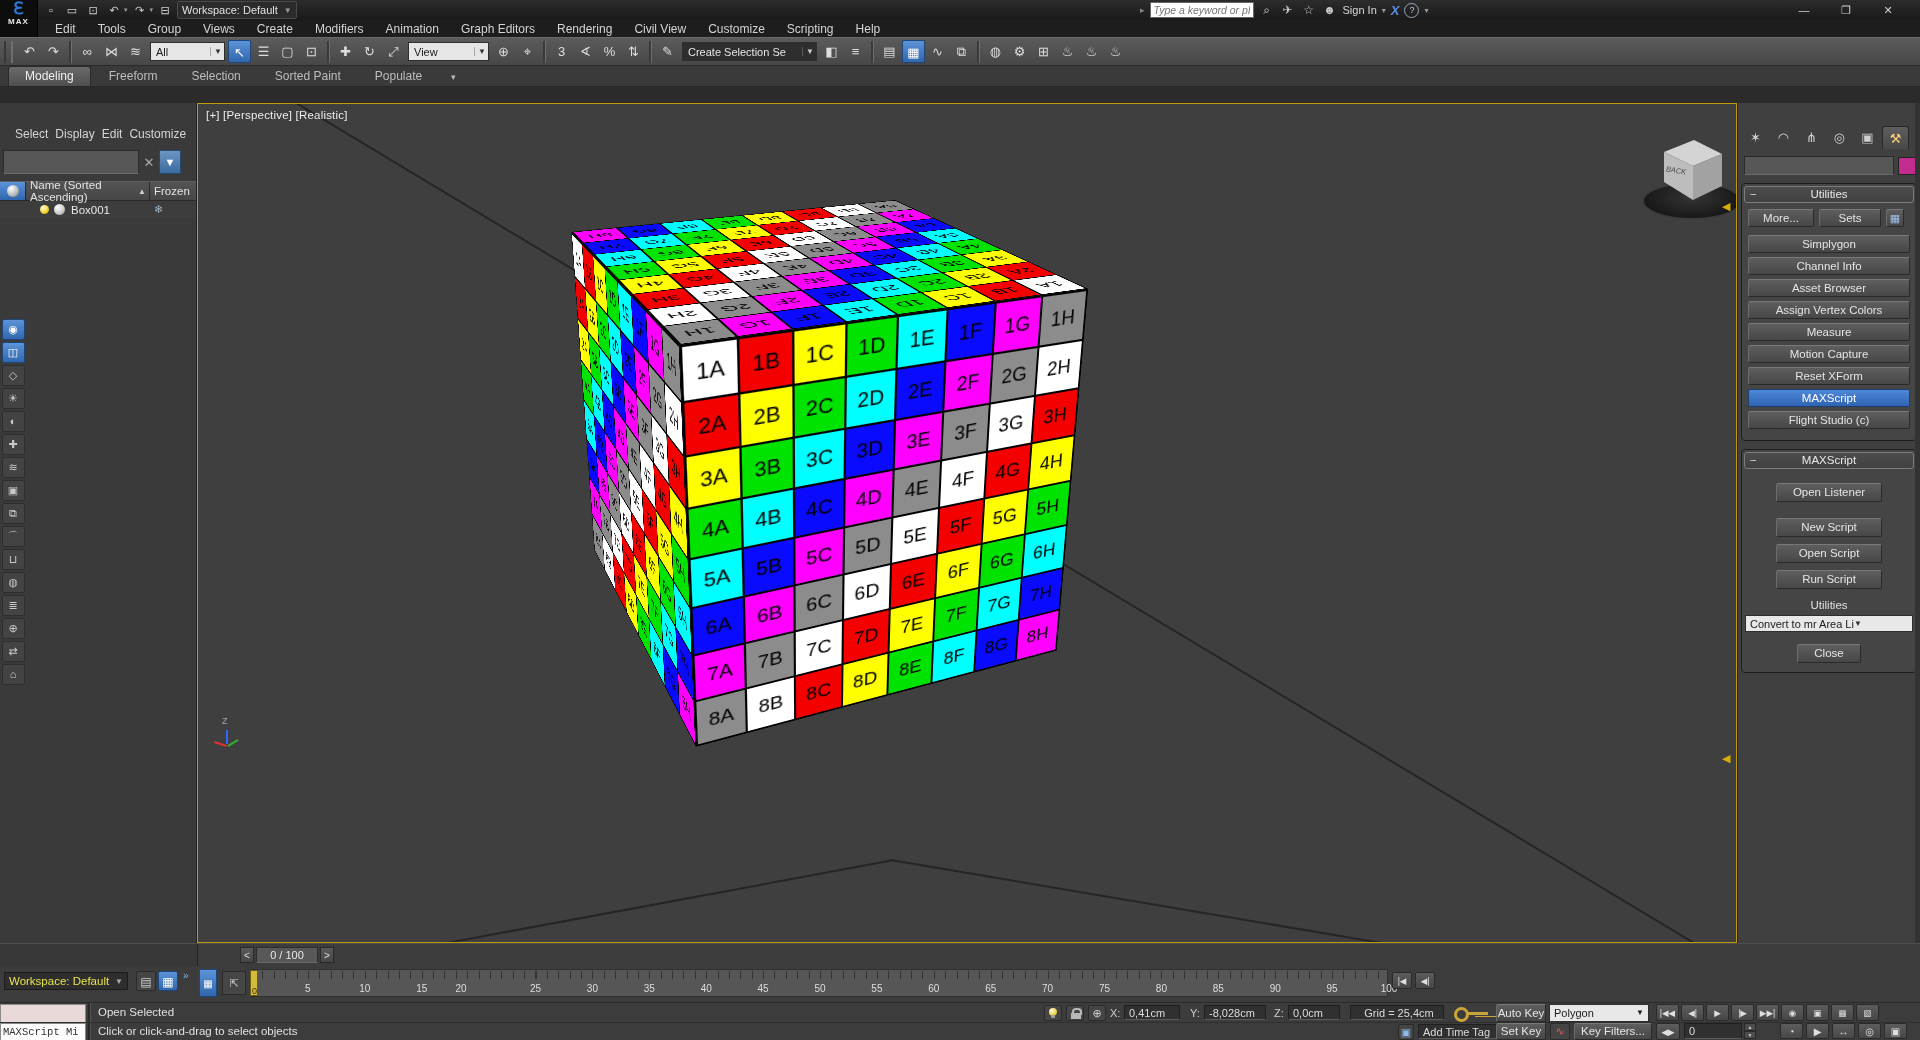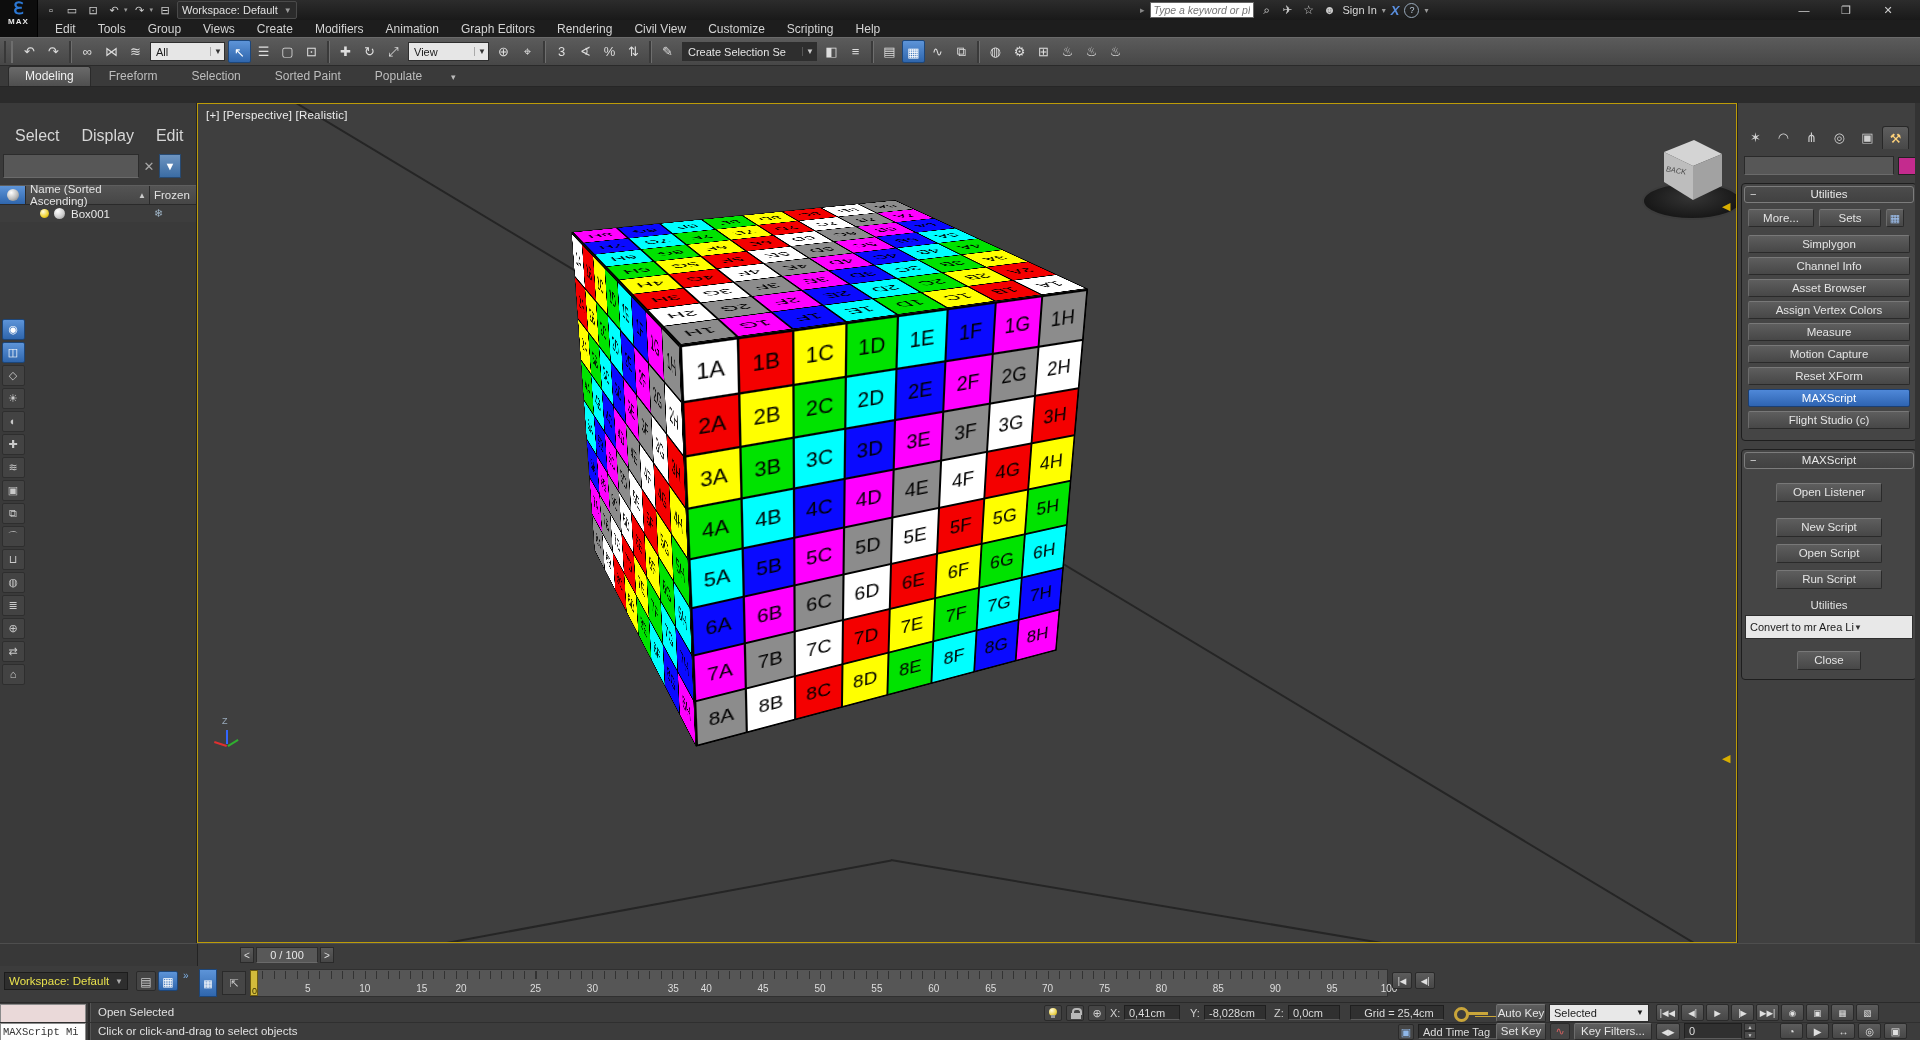--- a/index.html
+++ b/index.html
@@ -43,21 +43,21 @@
   #ribbon{left:0;top:66px;width:1920px;height:21px;background:#3a3a3a;border-bottom:1px solid #262626;
      display:flex;align-items:flex-end;padding-left:8px;gap:2px;box-sizing:border-box}
   .rtab{font-size:12px;color:#bdbdbd;padding:2px 16px 3px}
   .rtab.active{background:linear-gradient(#6a6a6a,#4f4f4f);color:#f0f0f0;border-radius:3px 3px 0 0;border:1px solid #2a2a2a;border-bottom:none}
   .rtab-caret{width:26px;text-align:center;font-size:9px;color:#bbb;padding-bottom:4px}
   #ribbon-strip{left:0;top:87px;width:1920px;height:16px;background:#2c2c2c;border-bottom:1px solid #1c1c1c;box-sizing:border-box}
   #strip-chip{margin-left:8px;display:inline-block;font-size:11px;color:#d2d2d2;background:#3c3c3c;
      border:1px solid #1f1f1f;border-bottom:none;padding:1px 10px 2px}
   
   #lpanel{left:0;top:103px;width:197px;height:840px;background:#3a3a3a;border-right:1px solid #232323;box-sizing:border-box}
-  #lp-menus{display:flex;gap:22px;padding:24px 0 0 15px;font-size:16px;color:#d6d6d6}
+  #lp-menus{display:flex;gap:7px;padding:24px 0 0 15px;font-size:12px;color:#d6d6d6}
   #lp-search{margin:9px 3px 0 3px;display:flex;align-items:center;gap:2px}
   #lp-search .field{width:134px;height:22px;background:#575757;border:1px solid #2c2c2c;border-bottom-color:#6a6a6a}
   #lp-search .clear{color:#a8a8a8;font-size:13px;width:16px;text-align:center}
   #lp-search .filter{width:20px;height:22px;background:linear-gradient(#6d94c0,#3b6ca3);border:1px solid #274a72;
       color:#fff;font-size:11px;text-align:center;line-height:22px}
   #lp-header{margin-top:7px;height:18px;background:linear-gradient(#545454,#464646);border-top:1px solid #5e5e5e;
       border-bottom:1px solid #2a2a2a;display:flex;align-items:center;font-size:11.5px;color:#e2e2e2}
   #lp-header .iconcol{width:25px;height:18px;background:linear-gradient(#5d94d8,#2f66ad);border-right:1px solid #2a2a2a;
       display:flex;align-items:center;justify-content:center}
   .spheredot{width:12px;height:12px;border-radius:50%;background:radial-gradient(circle at 35% 30%,#fff,#bdbdbd 55%,#6f6f6f)}
@@ -120,21 +120,21 @@
   .b3{background:linear-gradient(#5e5e5e,#474747);border:1px solid #2a2a2a;border-top-color:#787878;border-left-color:#6c6c6c;
      border-radius:2px;color:#e4e4e4;font-size:11.5px;text-align:center;box-sizing:border-box}
   .b3.blue{background:linear-gradient(#4f88d8,#2e64b2);border-color:#1b3f73;color:#fff}
   #util-row{display:flex;gap:5px;margin:6px 5px 8px 6px}
   #util-row .more{width:66px;height:18px;line-height:16px}
   #util-row .sets{width:62px;height:18px;line-height:16px}
   #util-row .seticon{width:18px;height:18px;line-height:16px;color:#9ec0ef;font-size:11px}
   .util-btn{display:block;width:162px;height:18px;line-height:16px;margin:0 auto 4px}
   .ms-btn{display:block;width:106px;height:19px;line-height:17px;margin:0 auto 7px}
   #ms-utillabel{text-align:center;font-size:11.5px;color:#e0e0e0;margin:10px 0 4px}
-  #ms-combo{margin:0 auto;width:168px;height:24px;background:#e8e8e8;border:1px solid #2e2e2e;color:#1a1a1a;font-size:11px;
+  #ms-combo{margin:0 auto;width:168px;height:17px;background:#e8e8e8;border:1px solid #2e2e2e;color:#1a1a1a;font-size:11px;
      display:flex;align-items:center;padding:0 2px 0 4px;box-sizing:border-box}
   #ms-combo .car{font-size:8px;color:#333}
   #ms-close{display:block;width:64px;height:19px;line-height:17px;margin:12px auto 2px}
   #rp-scroll{position:absolute;right:0;top:0;width:5px;height:840px;background:#333}
   
   #rowSlider{left:0;top:943px;width:1920px;height:23px;background:#3c3c3c;border-top:1px solid #4e4e4e}
   #rowSlider .lzone{position:absolute;left:0;top:0;width:197px;height:23px;background:#383838;border-right:1px solid #232323}
   .mini-btn{position:absolute;height:16px;background:linear-gradient(#5a5a5a,#464646);border:1px solid #2a2a2a;color:#ddd;
      font-size:10px;text-align:center;line-height:15px;box-sizing:border-box}
   #slider-field{position:absolute;left:256px;top:3px;width:62px;height:16px;background:#585858;border:1px solid #2c2c2c;
@@ -662,21 +662,21 @@
     <div id="range-btn">⇱</div>
     <div id="ruler">
       <div class="ticks"></div>
       <div id="ruler-nums">
           <span class="ruler-num" style="left: 44.9px;">5</span>
           <span class="ruler-num" style="left: 101.8px;">10</span>
           <span class="ruler-num" style="left: 158.7px;">15</span>
           <span class="ruler-num" style="left: 198px;">20</span>
           <span class="ruler-num" style="left: 272.5px;">25</span>
           <span class="ruler-num" style="left: 329.4px; text-align: center;">30</span>
-          <span class="ruler-num" style="left: 386.3px; margin-left: 24px;">35</span>
+          <span class="ruler-num" style="left: 386.3px;">35</span>
           <span class="ruler-num" style="left: 443.2px;">40</span>
           <span class="ruler-num" style="left: 500.1px;">45</span>
           <span class="ruler-num" style="left: 557px;">50</span>
           <span class="ruler-num" style="left: 613.9px;">55</span>
           <span class="ruler-num" style="left: 670.8px;">60</span>
           <span class="ruler-num" style="left: 727.7px;">65</span>
           <span class="ruler-num" style="left: 784.6px;">70</span>
           <span class="ruler-num" style="left: 841.5px;">75</span>
           <span class="ruler-num" style="left: 898.4px;">80</span>
           <span class="ruler-num" style="left: 955.3px;">85</span>
@@ -704,21 +704,21 @@
     <span class="slabel" style="left:1110px">X:</span>
     <span class="sfield" style="left:1124px;width:56px">0,41cm</span>
     <span class="slabel" style="left:1190px">Y:</span>
     <span class="sfield" style="left:1204px;width:62px">-8,028cm</span>
     <span class="slabel" style="left:1274px">Z:</span>
     <span class="sfield" style="left:1288px;width:52px">0,0cm</span>
     <span class="sfield" style="left:1350px;width:94px;text-align:center">Grid = 25,4cm</span>
     <span class="i-key" style="left:1452px;top:1px"></span>
     <span class="b3 abs" style="left:1496px;top:1px;width:50px;height:18px;line-height:16px">Auto Key</span>
     <span class="abs" style="left:1549px;top:1px;width:100px;height:18px;background:#e8e8e8;border:1px solid #2e2e2e;color:#1a1a1a;font-size:11px;line-height:16px;padding:0 4px;box-sizing:border-box;display:flex;justify-content:space-between">
-        <span>Selected</span>
+        <span>Polygon</span>
         <span style="font-size:8px">▼</span>
       </span>
     <div class="abs" id="playback" style="left:1656px;top:1px;display:flex;gap:2px">
         <span class="pb-btn">|◀◀</span>
         <span class="pb-btn">◀|</span>
         <span class="pb-btn">▶</span>
         <span class="pb-btn">|▶</span>
         <span class="pb-btn">▶▶|</span>
         <span class="pb-btn">◉</span>
         <span class="pb-btn">▣</span>

